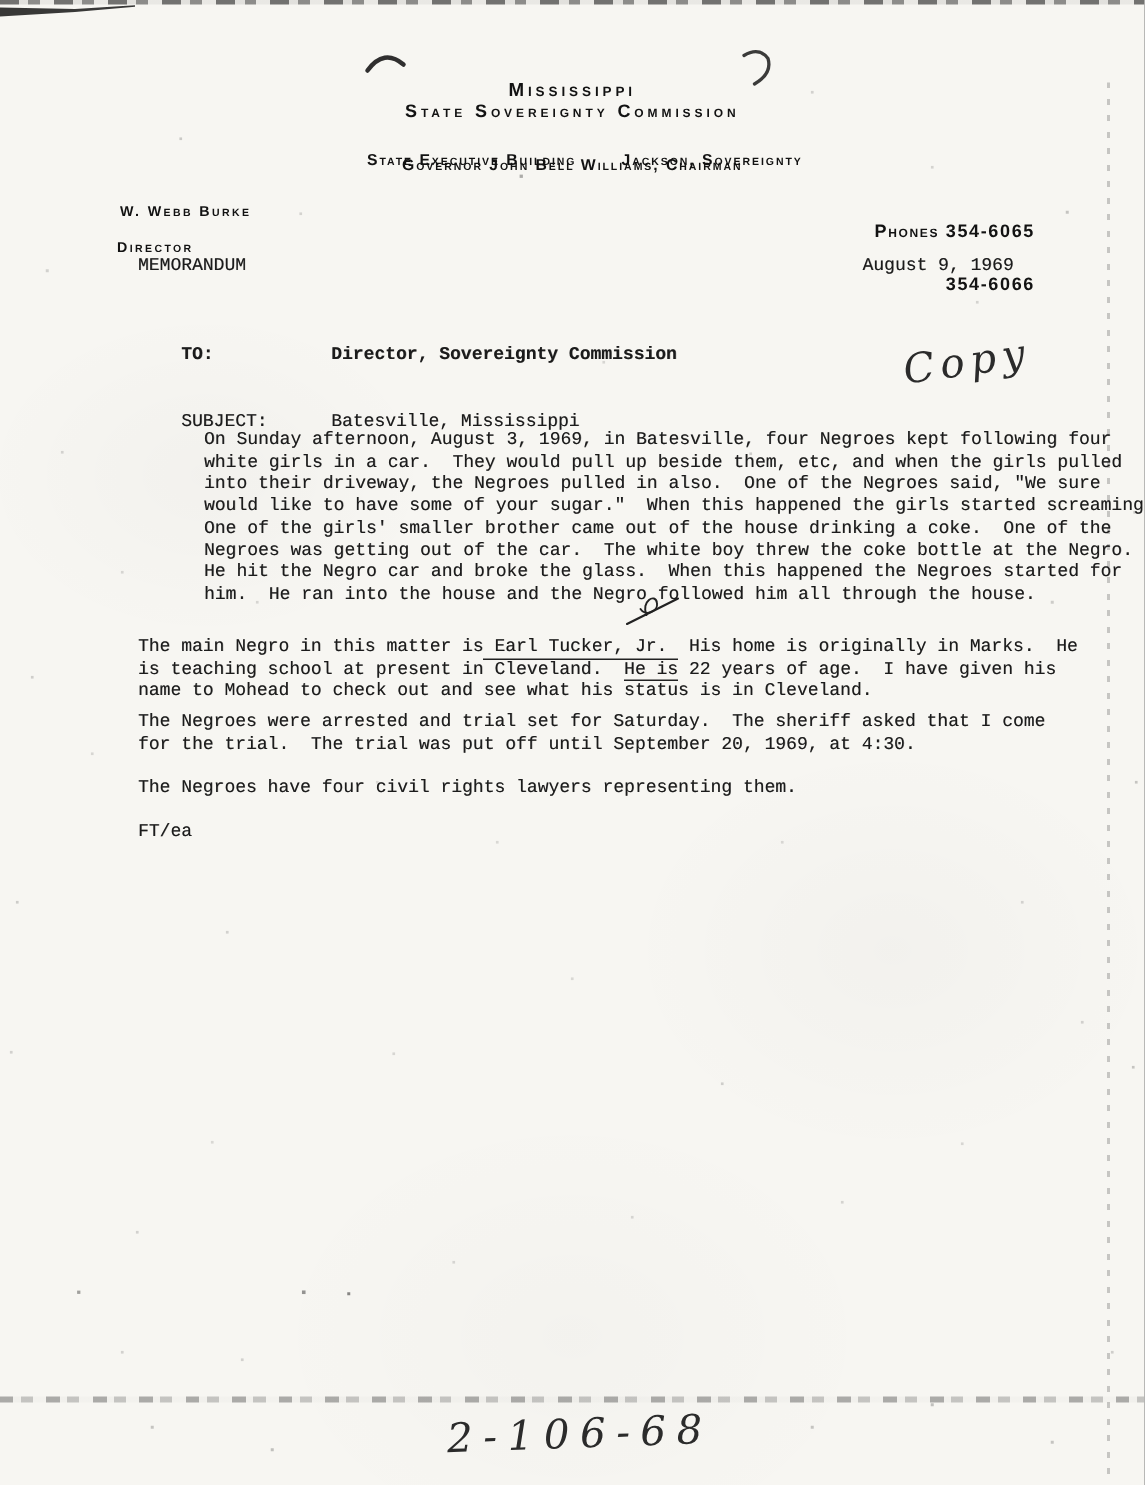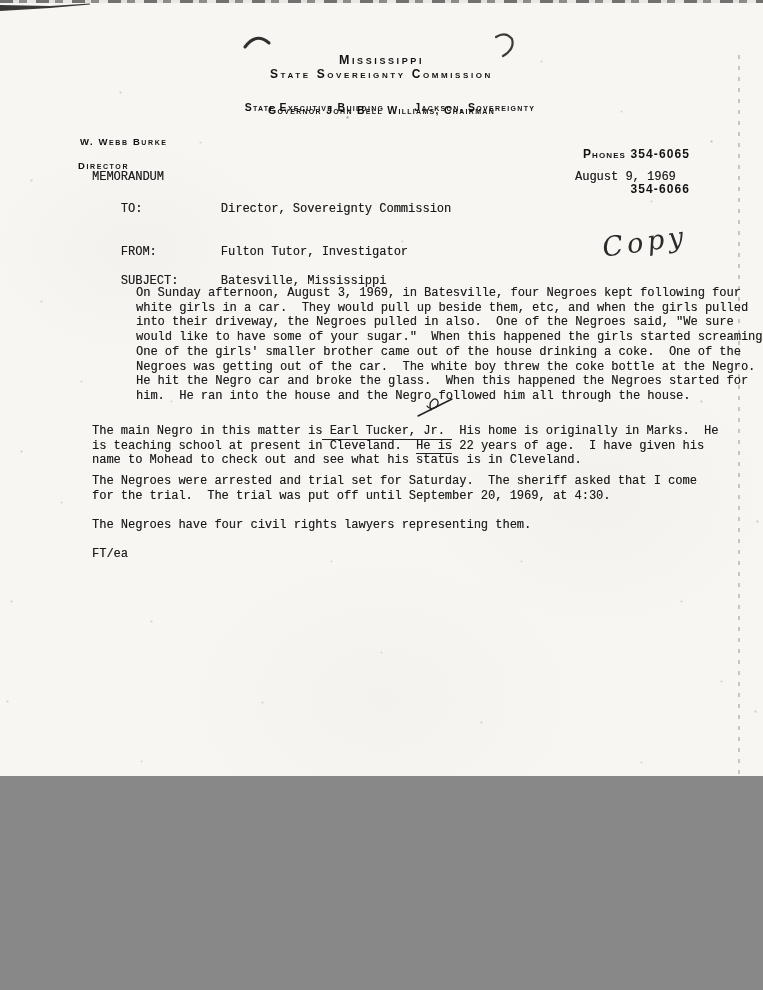--- a/index.html
+++ b/index.html
@@ -1,17 +1,17 @@
 <!DOCTYPE html>
 <html><head>
 <meta charset="utf-8">
 <style>
   html,body { margin:0; padding:0; background:#888; }
   .page {
-    position:relative; width:763px; height:776px; margin:0 auto;
+    position:relative; width:763px; height:990px; margin:0 auto;
     background:
       radial-gradient(220px 160px at 18% 32%, rgba(0,0,0,0.018), transparent 70%),
       radial-gradient(260px 200px at 78% 64%, rgba(0,0,0,0.02), transparent 70%),
       radial-gradient(300px 220px at 50% 90%, rgba(0,0,0,0.015), transparent 70%),
       #f7f6f2;
     overflow:hidden;
     font-family:"Liberation Sans", sans-serif;
   }
   .abs { position:absolute; }
   
@@ -130,25 +130,22 @@
   </div>
 
   <div class="abs lh lh-phones">
     <span>Phones 354-6065</span>
     <span>354-6066</span>
   </div>
 
   <div class="abs mono" style="left:92px; top:170px;">MEMORANDUM</div>
   <div class="abs mono" style="left:575px; top:170px;">August 9, 1969</div>
 
-  <div class="abs mono" style="left:92px; top:187px;">
+  <div class="abs mono" style="left:92px; top:214px;font-weight:bold;">
     <span class="field-label">TO:</span><span>Director, Sovereignty Commission</span>
-  </div>
-  <div class="abs mono" style="left:92px; top:230px;">
-    <span class="field-label">FROM:</span><span>Fulton Tutor, Investigator</span>
   </div>
   <div class="abs mono" style="left:92px; top:259px;">
     <span class="field-label">SUBJECT:</span><span>Batesville, Mississippi</span>
   </div>
 
   <div class="abs hand copy-note">Copy</div>
 
   <div class="abs mono" style="left:92px; top:286px;margin-left:44px;">On Sunday afternoon, August 3, 1969, in Batesville, four Negroes kept following four
 white girls in a car.  They would pull up beside them, etc, and when the girls pulled
 into their driveway, the Negroes pulled in also.  One of the Negroes said, "We sure

